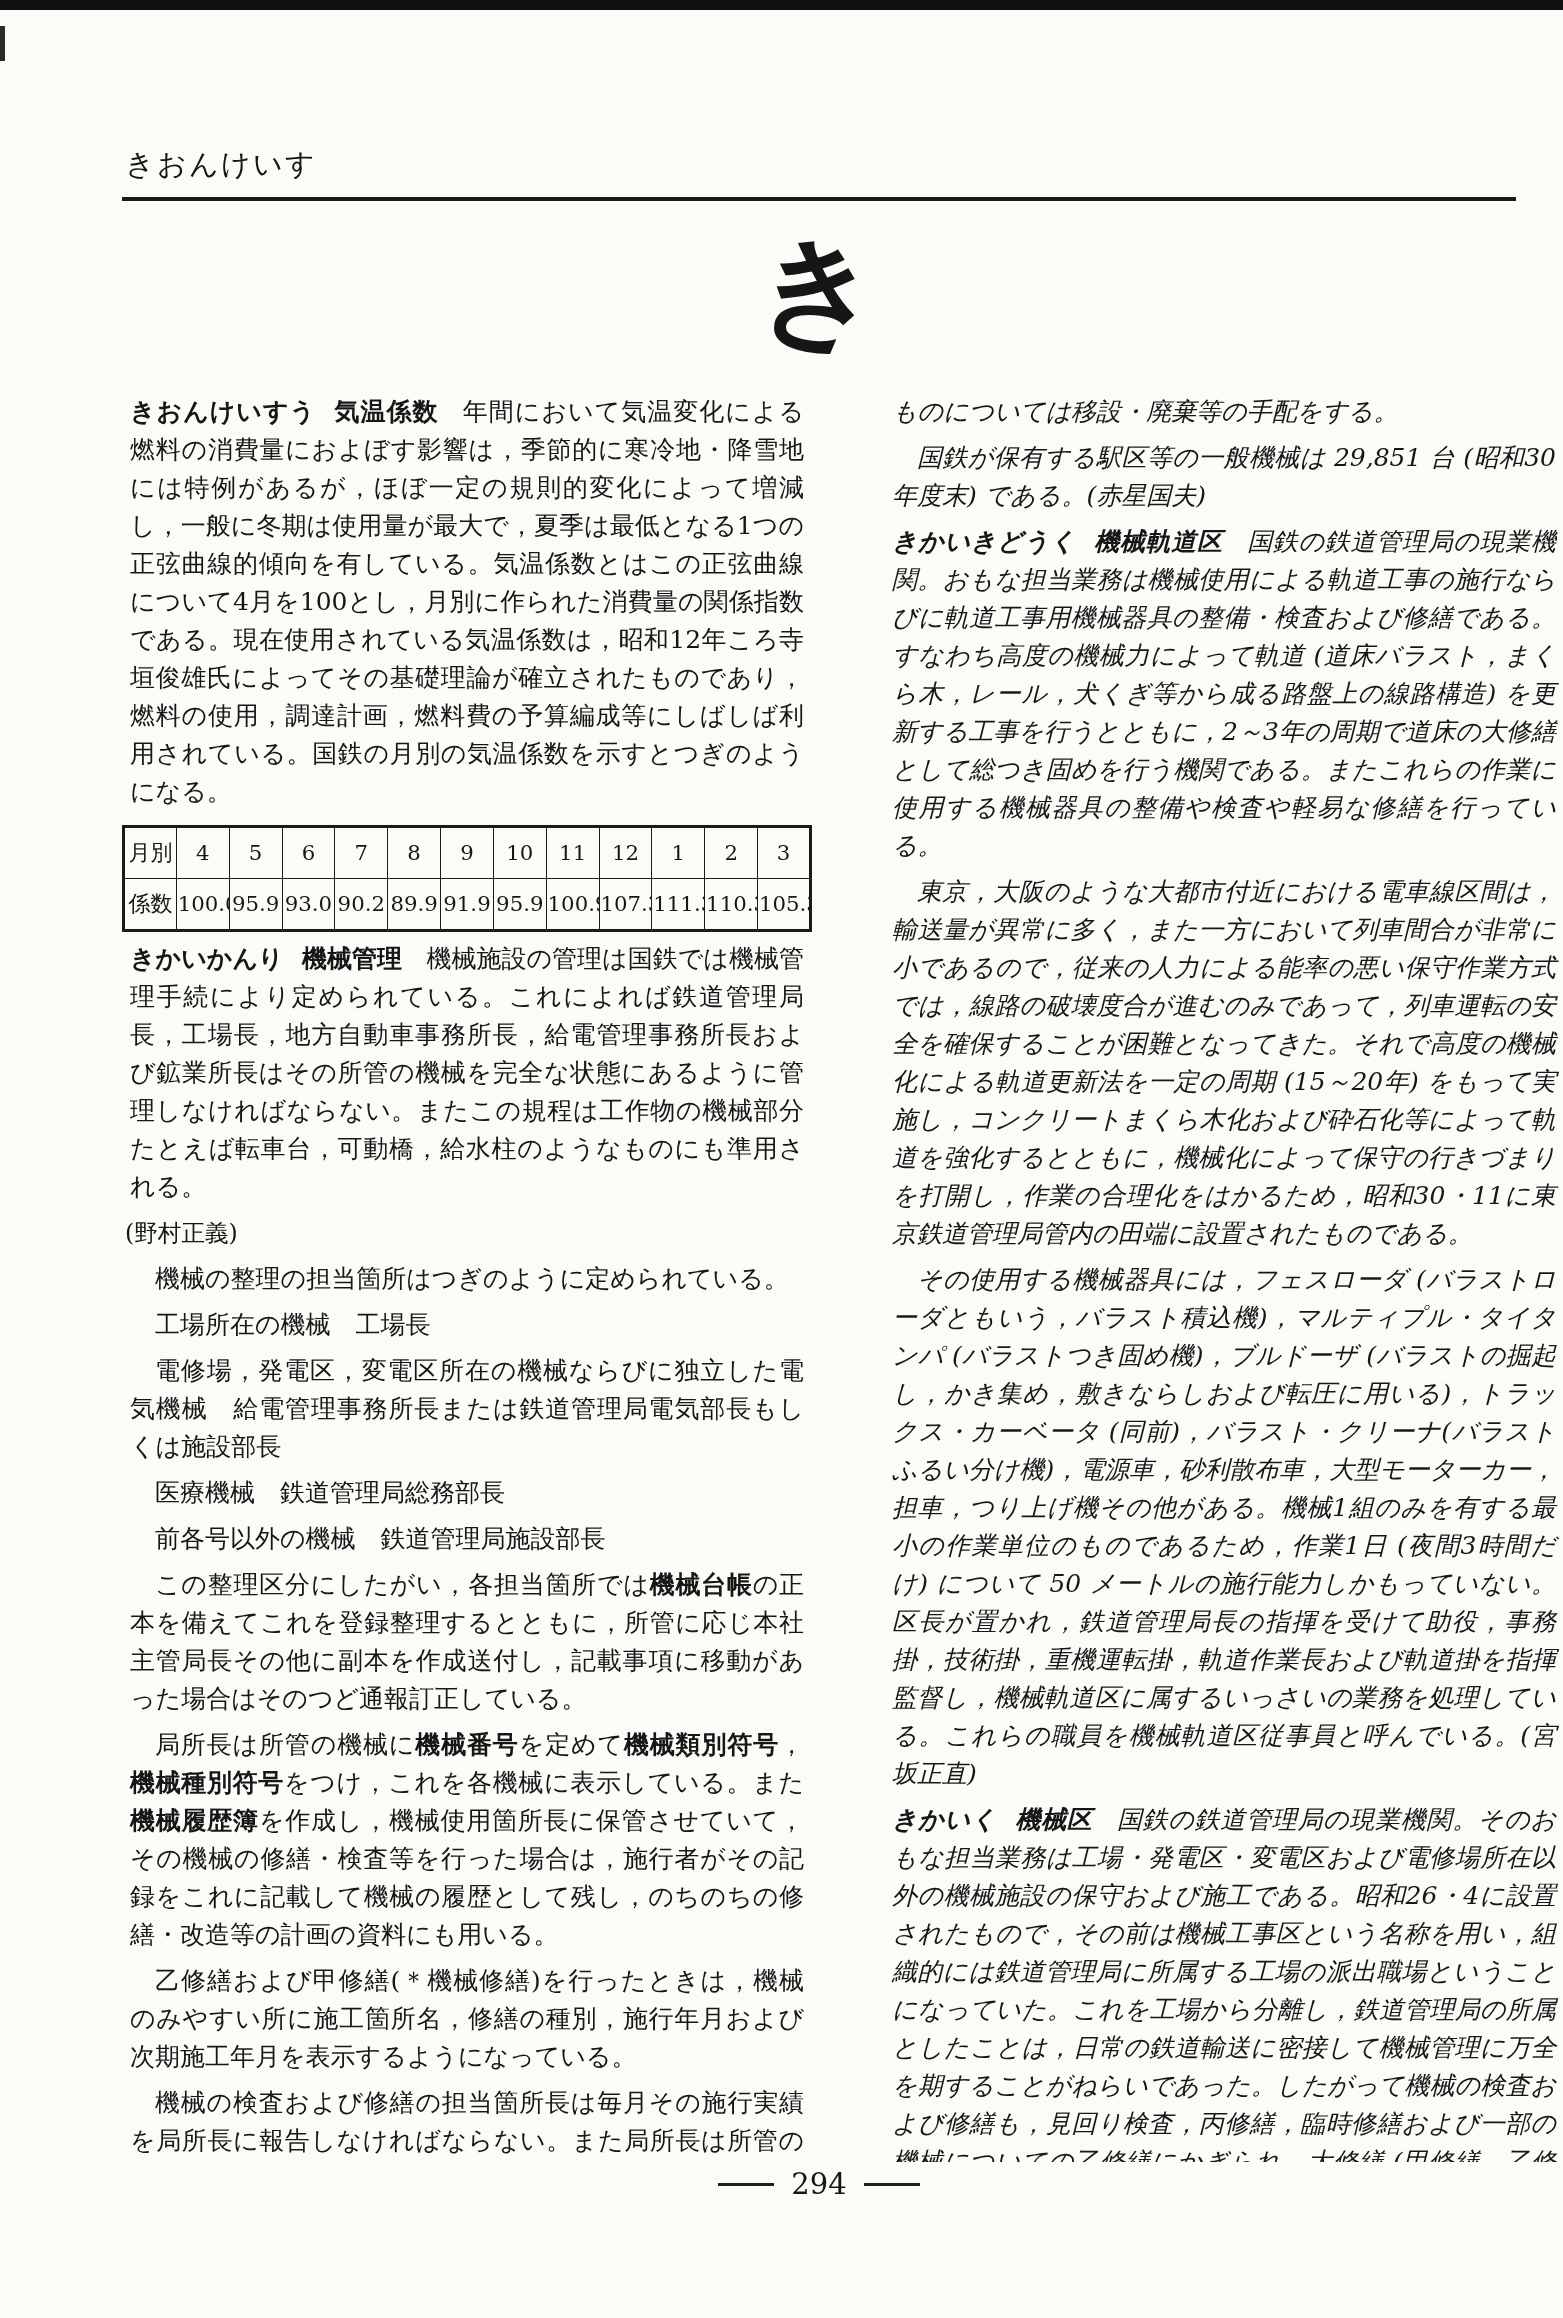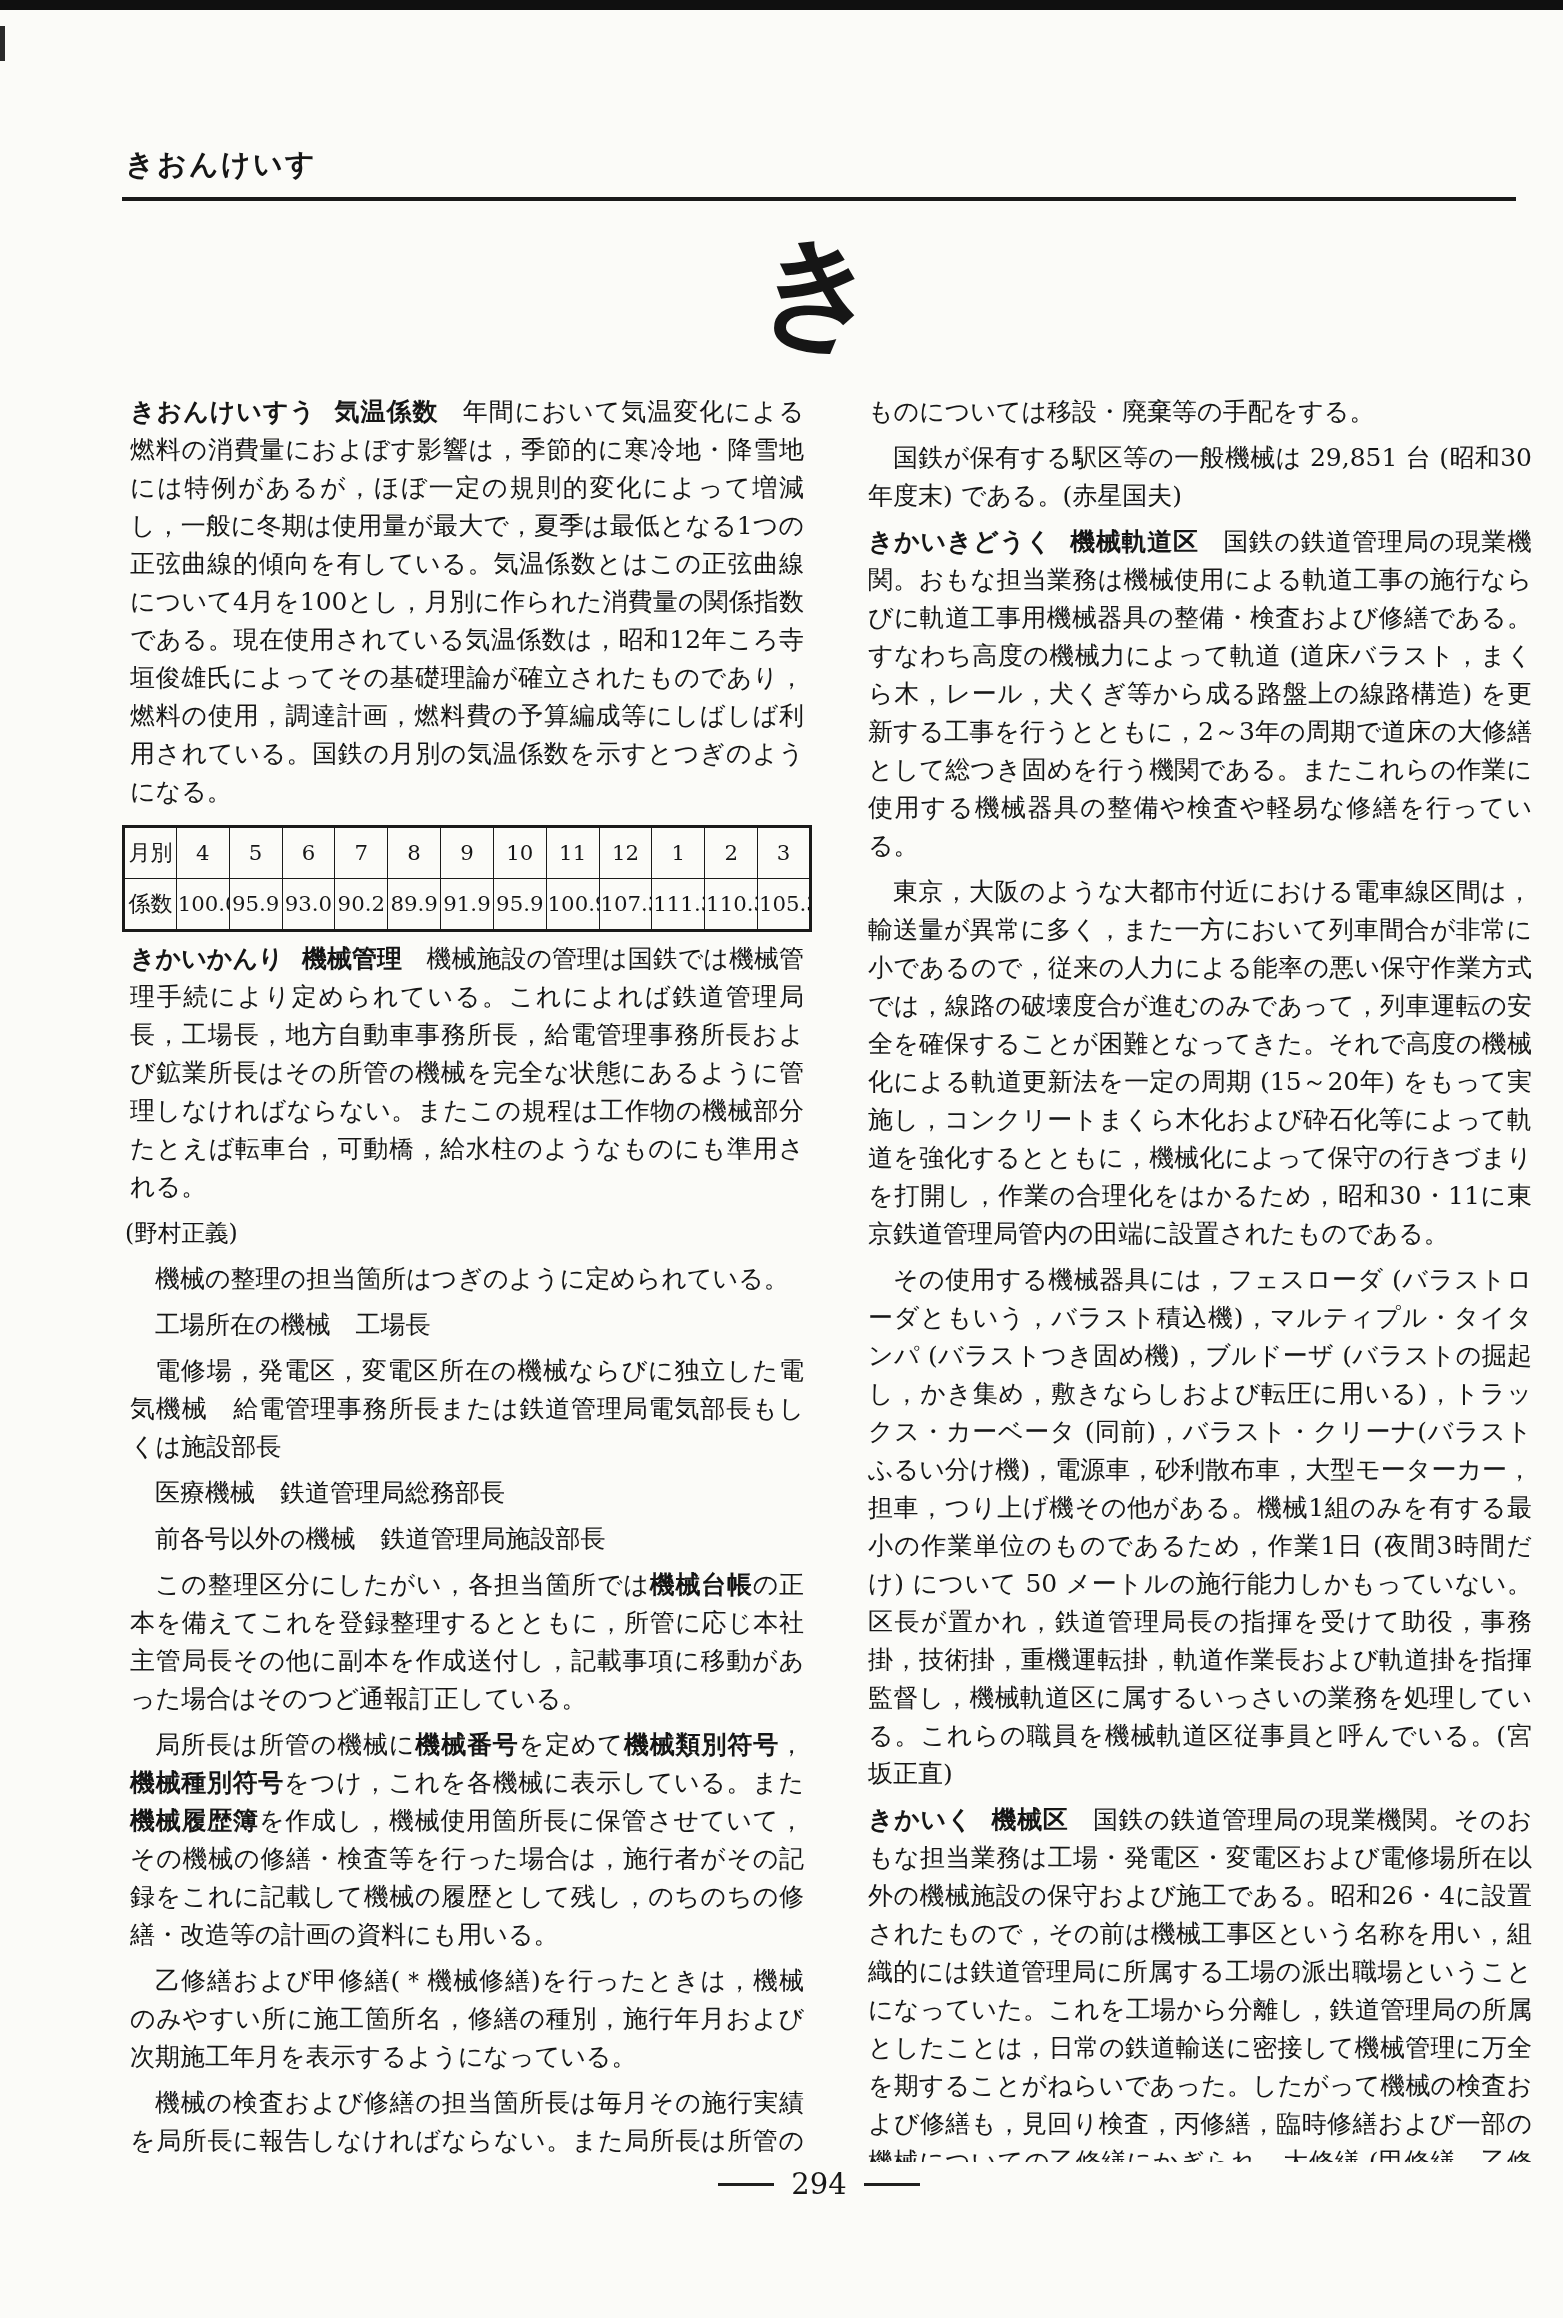--- a/index.html
+++ b/index.html
@@ -14,39 +14,39 @@
   }
   .scan-top-edge{
     position:absolute;top:0;left:0;width:1564px;height:10px;background:#101010;
   }
   .scan-left-speck{
     position:absolute;top:26px;left:0;width:5.3px;height:35px;background:#2a2a2a;
   }
   .running-head{
     position:absolute;left:125px;top:145px;
     font-family:"DejaVu Sans", sans-serif;
-    font-weight:700;font-size:29px;letter-spacing:2.3px;
+    font-weight:400;font-size:29px;letter-spacing:2.3px;
   }
   .head-rule{
     position:absolute;left:122px;top:197px;width:1394px;height:3.8px;background:#1a1a1a;
   }
   .section-letter{
     position:absolute;left:122px;top:229px;width:1394px;
     text-align:center;
     font-family:"DejaVu Serif", serif;
     font-weight:900;font-size:120px;line-height:1;
   }
   .col{
     position:absolute;top:385px;
     font-size:25px;line-height:38px;
     text-align:justify;
     height:1777px;overflow:hidden;
   }
   .col.left{left:122px;width:690px;}
-  .col.right{left:860px;width:680px;}
+  .col.right{left:884px;width:680px;font-style:italic;}
   .para{margin:8px;}
   .para.indent{text-indent:25px;}
   .hw{font-family:"DejaVu Sans", sans-serif;font-weight:700;}
   .hw.kana{margin-right:18.3px;}
   .hw.kanji{margin-right:24.4px;}
   .b{font-family:"DejaVu Sans", sans-serif;font-weight:700;}
   .coef-table{
     width:100%;
     border-collapse:collapse;
     margin:13.7px 0 7.6px 0;

